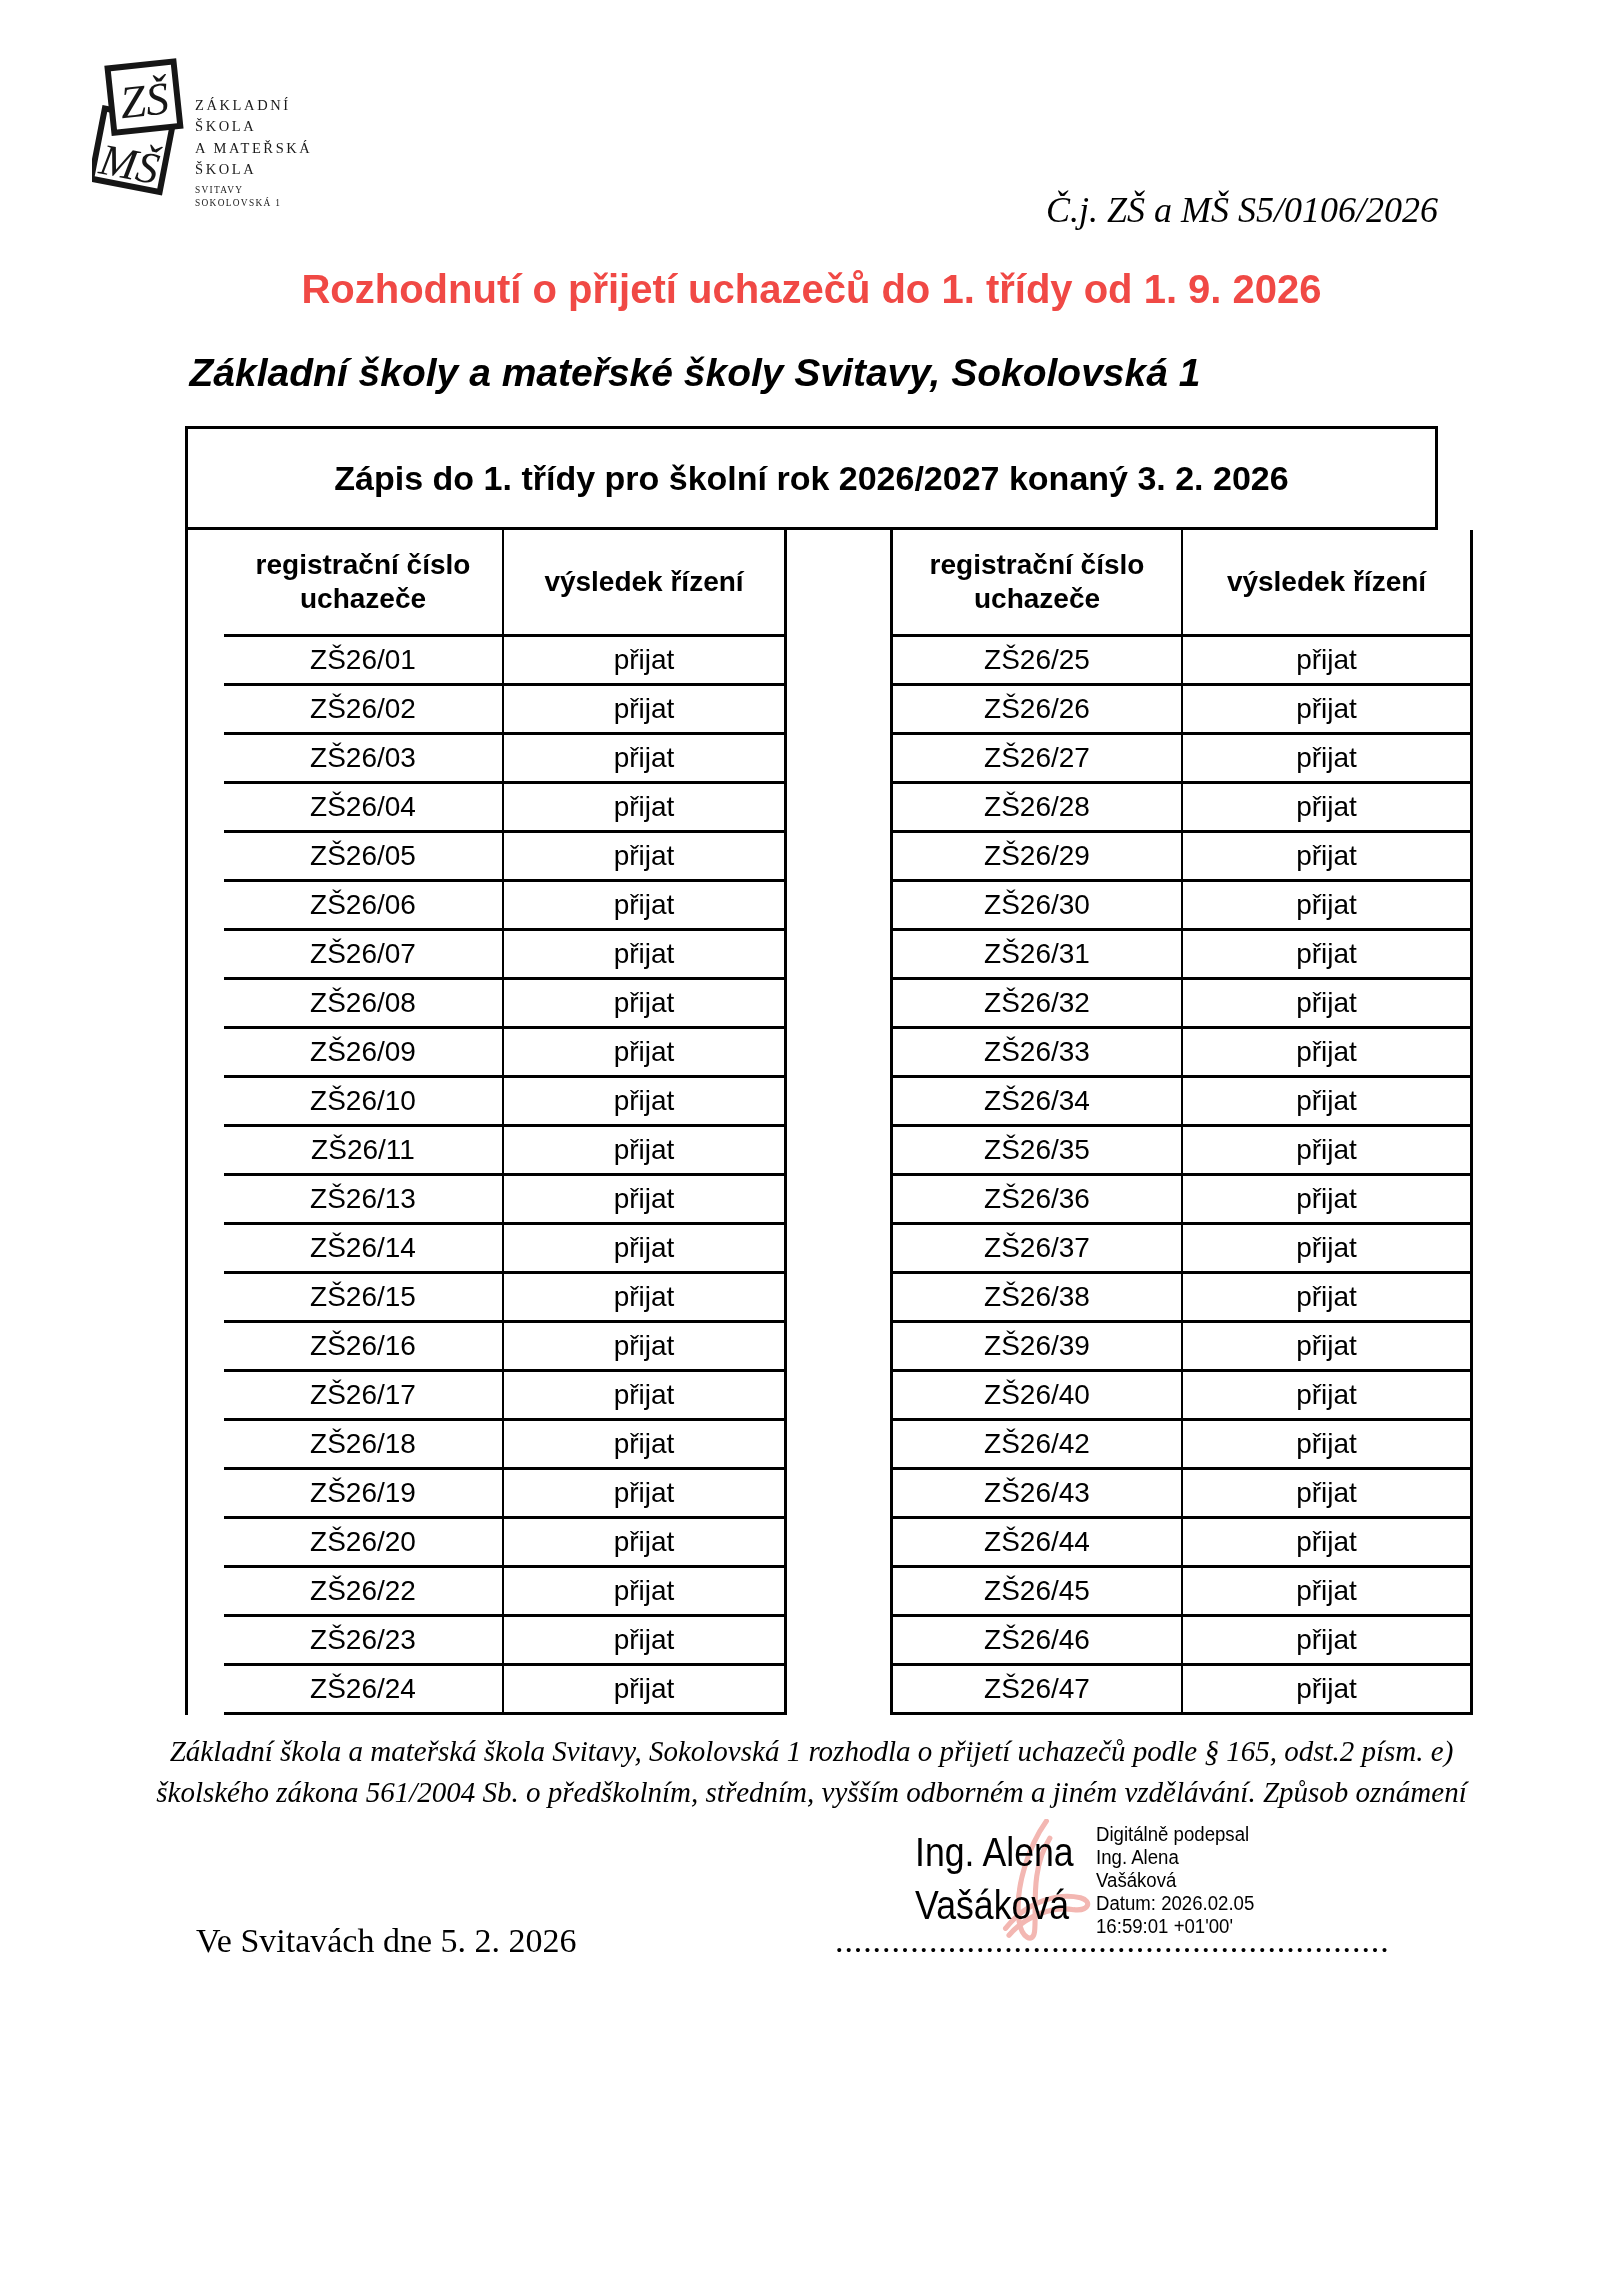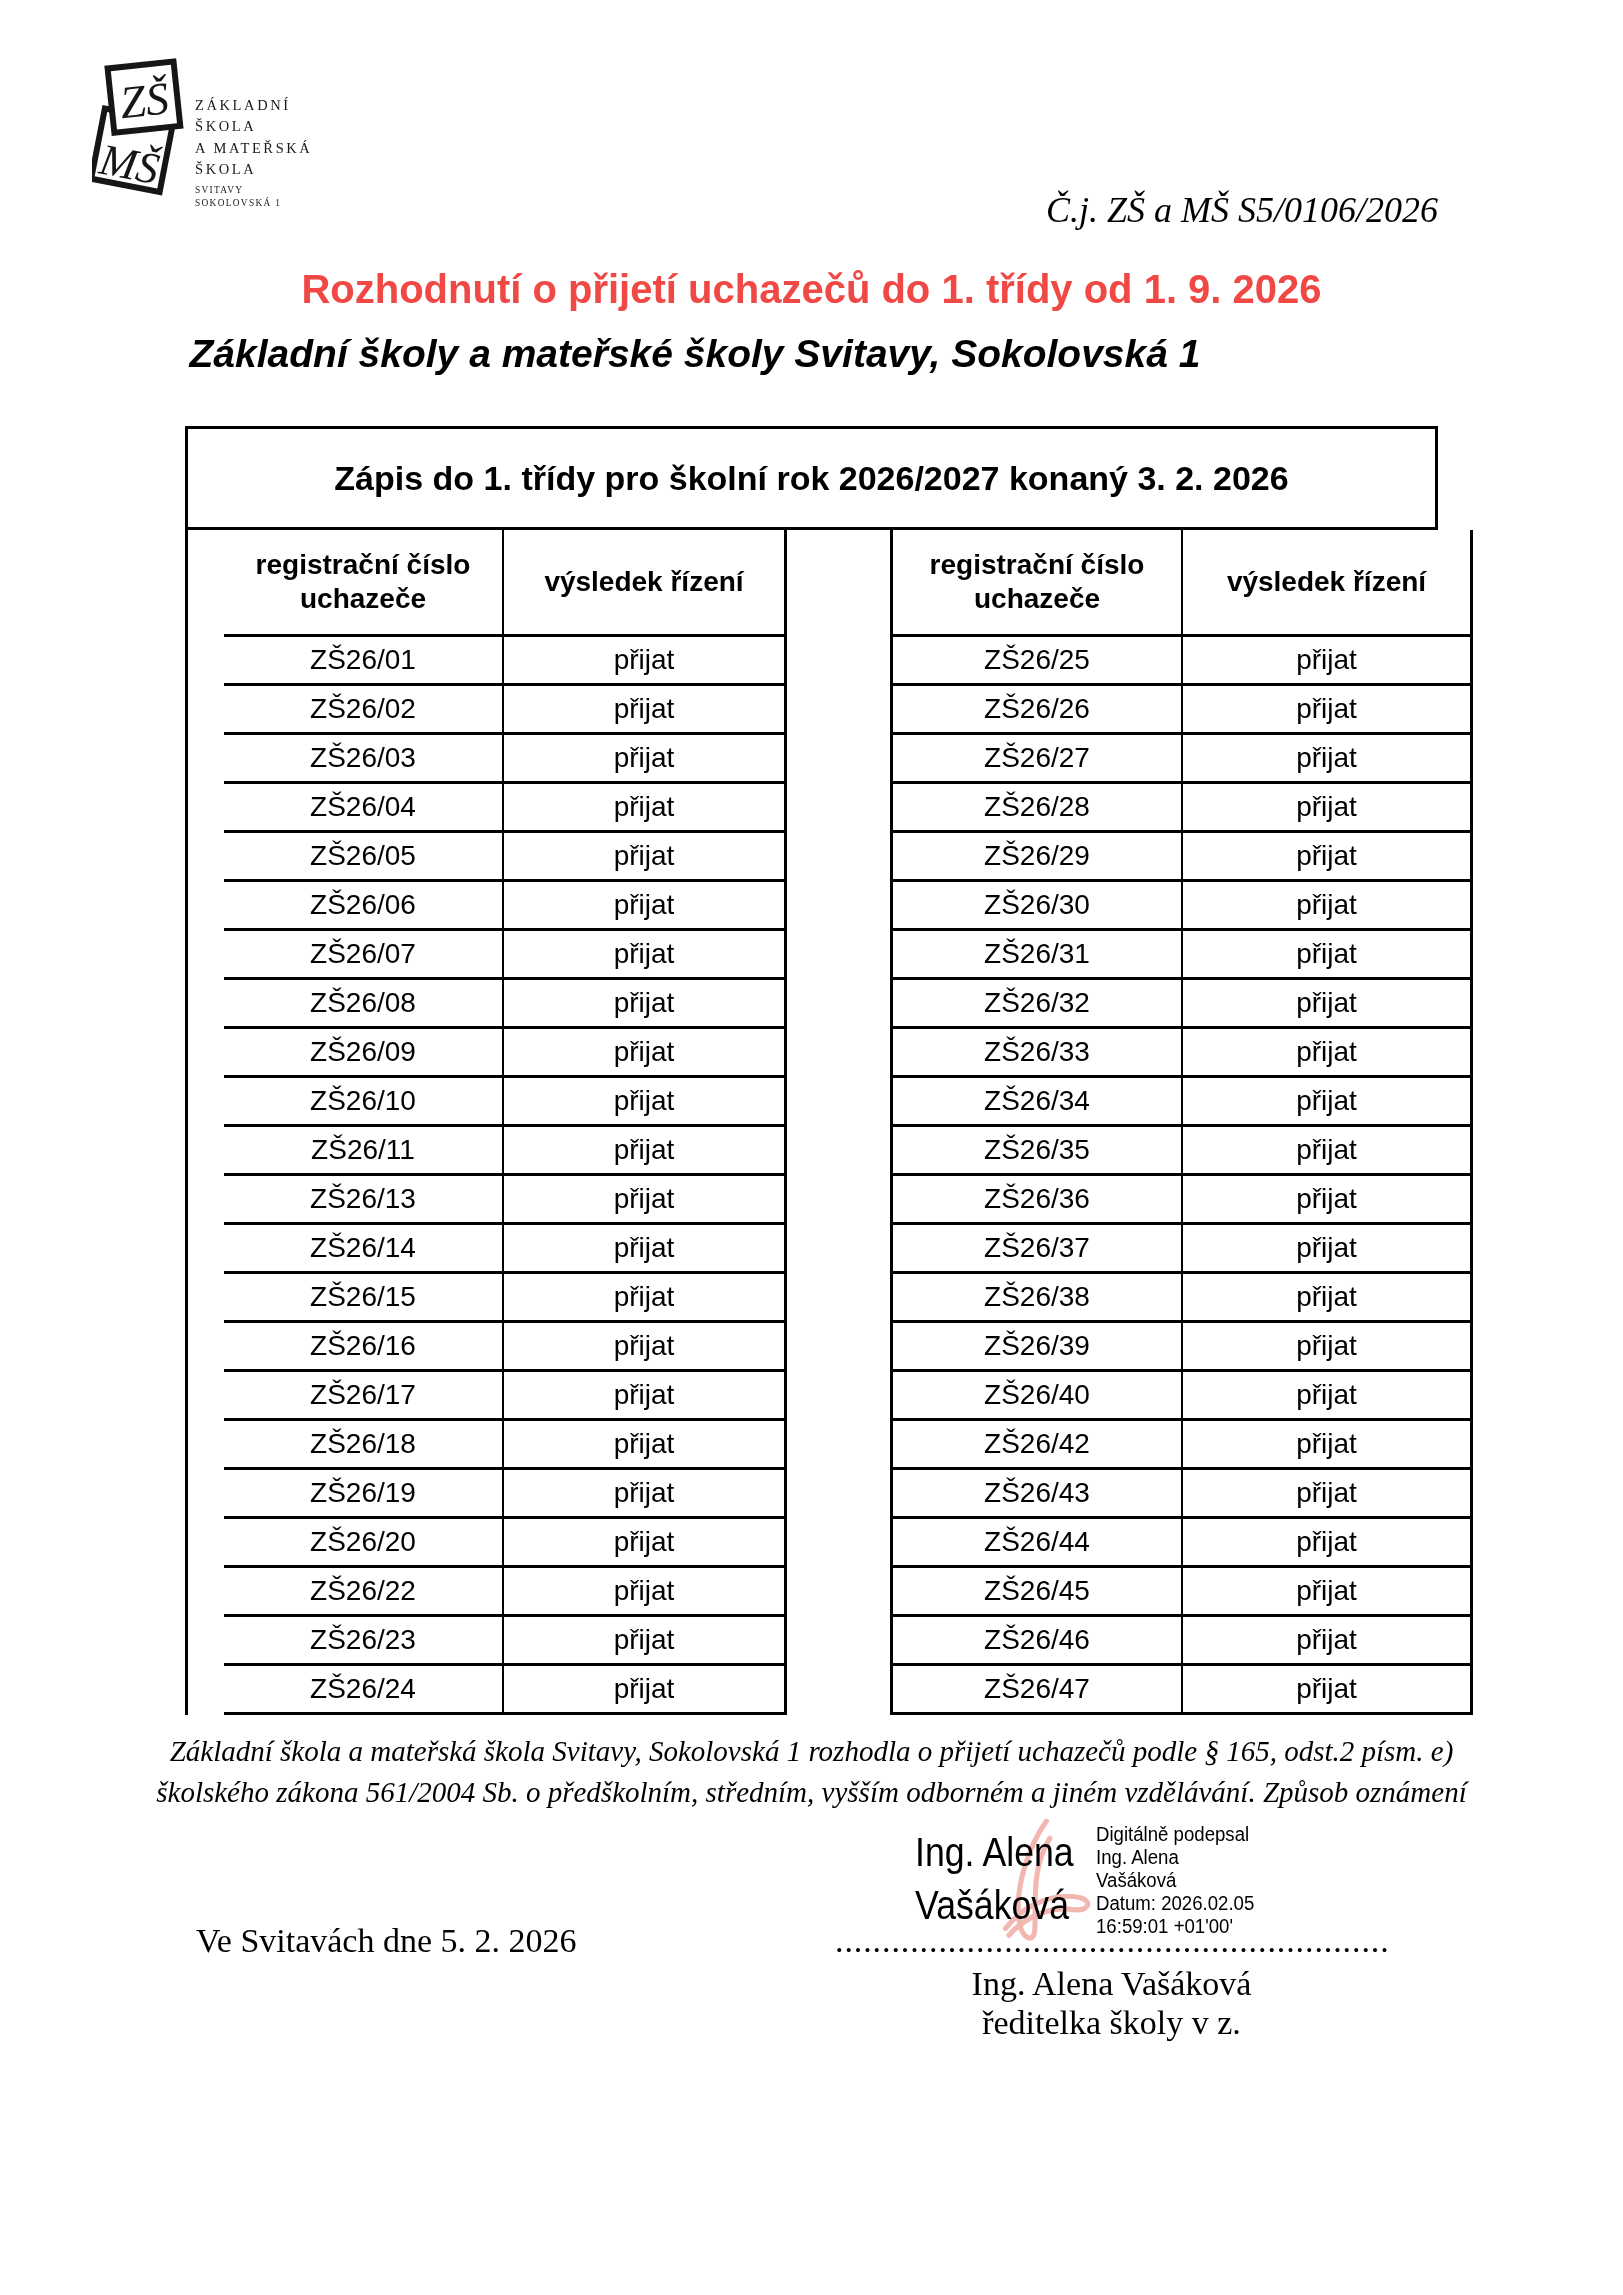--- a/index.html
+++ b/index.html
@@ -21,21 +21,21 @@
   #ref-number{
     position:absolute;right:185px;top:189px;
     font-family:"Liberation Serif",serif;font-style:italic;
     font-size:36px;white-space:nowrap;
   }
   #main-title{
     position:absolute;left:0;top:267px;width:1623px;
     text-align:center;font-weight:bold;font-size:40px;
   }
   #sub-title{
-    position:absolute;left:0;top:332px;width:1390px;
+    position:absolute;left:0;top:351px;width:1390px;
     text-align:center;font-weight:bold;font-style:italic;font-size:39px;
   }
   
   #tbl{
     position:absolute;left:185px;top:418px;width:1253px;
     border-top:3.4px solid #000;border-left:3.4px solid #000;
     box-sizing:border-box;
     margin-top:8px;
   }
   #tbl-caption{
@@ -310,19 +310,15 @@
   </div>
   <div id="dsig-details">
     <div>Digitálně podepsal</div>
     <div>Ing. Alena</div>
     <div>Vašáková</div>
     <div>Datum: 2026.02.05</div>
     <div>16:59:01 +01'00'</div>
   </div>
 
   <div id="dotted-line">..........................................................................</div>
-  <div id="signer-block">
-    <div>Ing. Alena Vašáková</div>
-    <div>ředitelka školy v z.</div>
-  </div>
 
 </div>
 
 
 </body></html>

